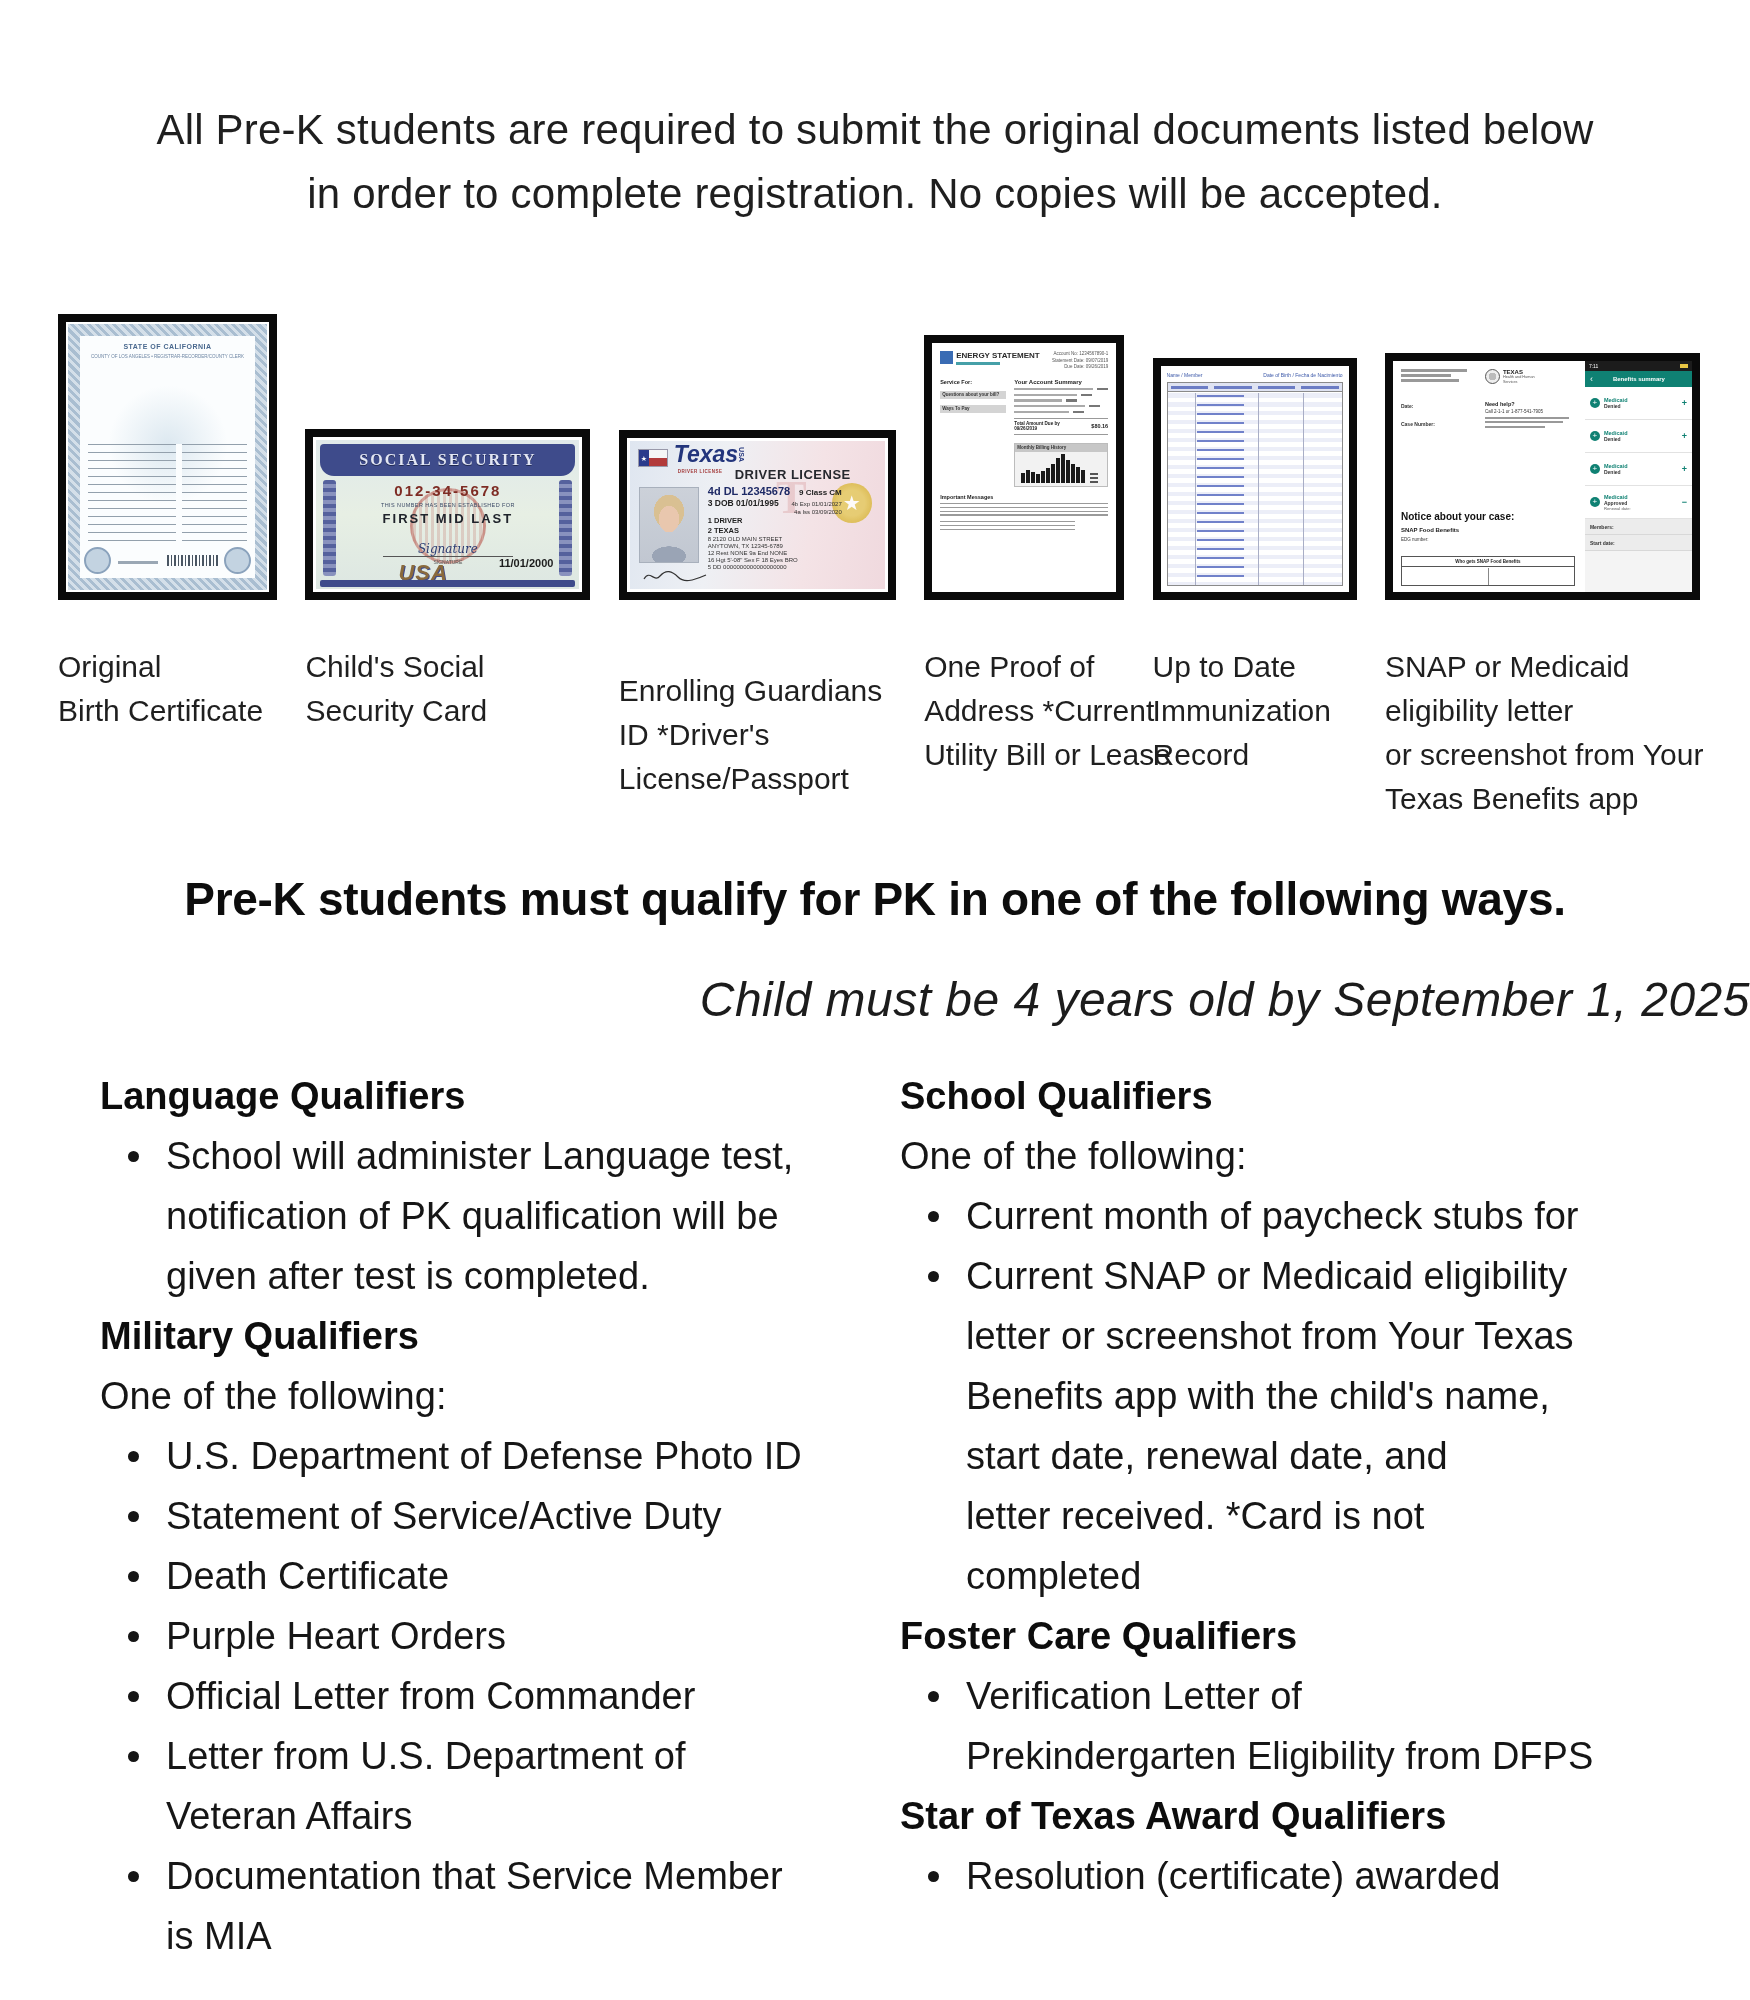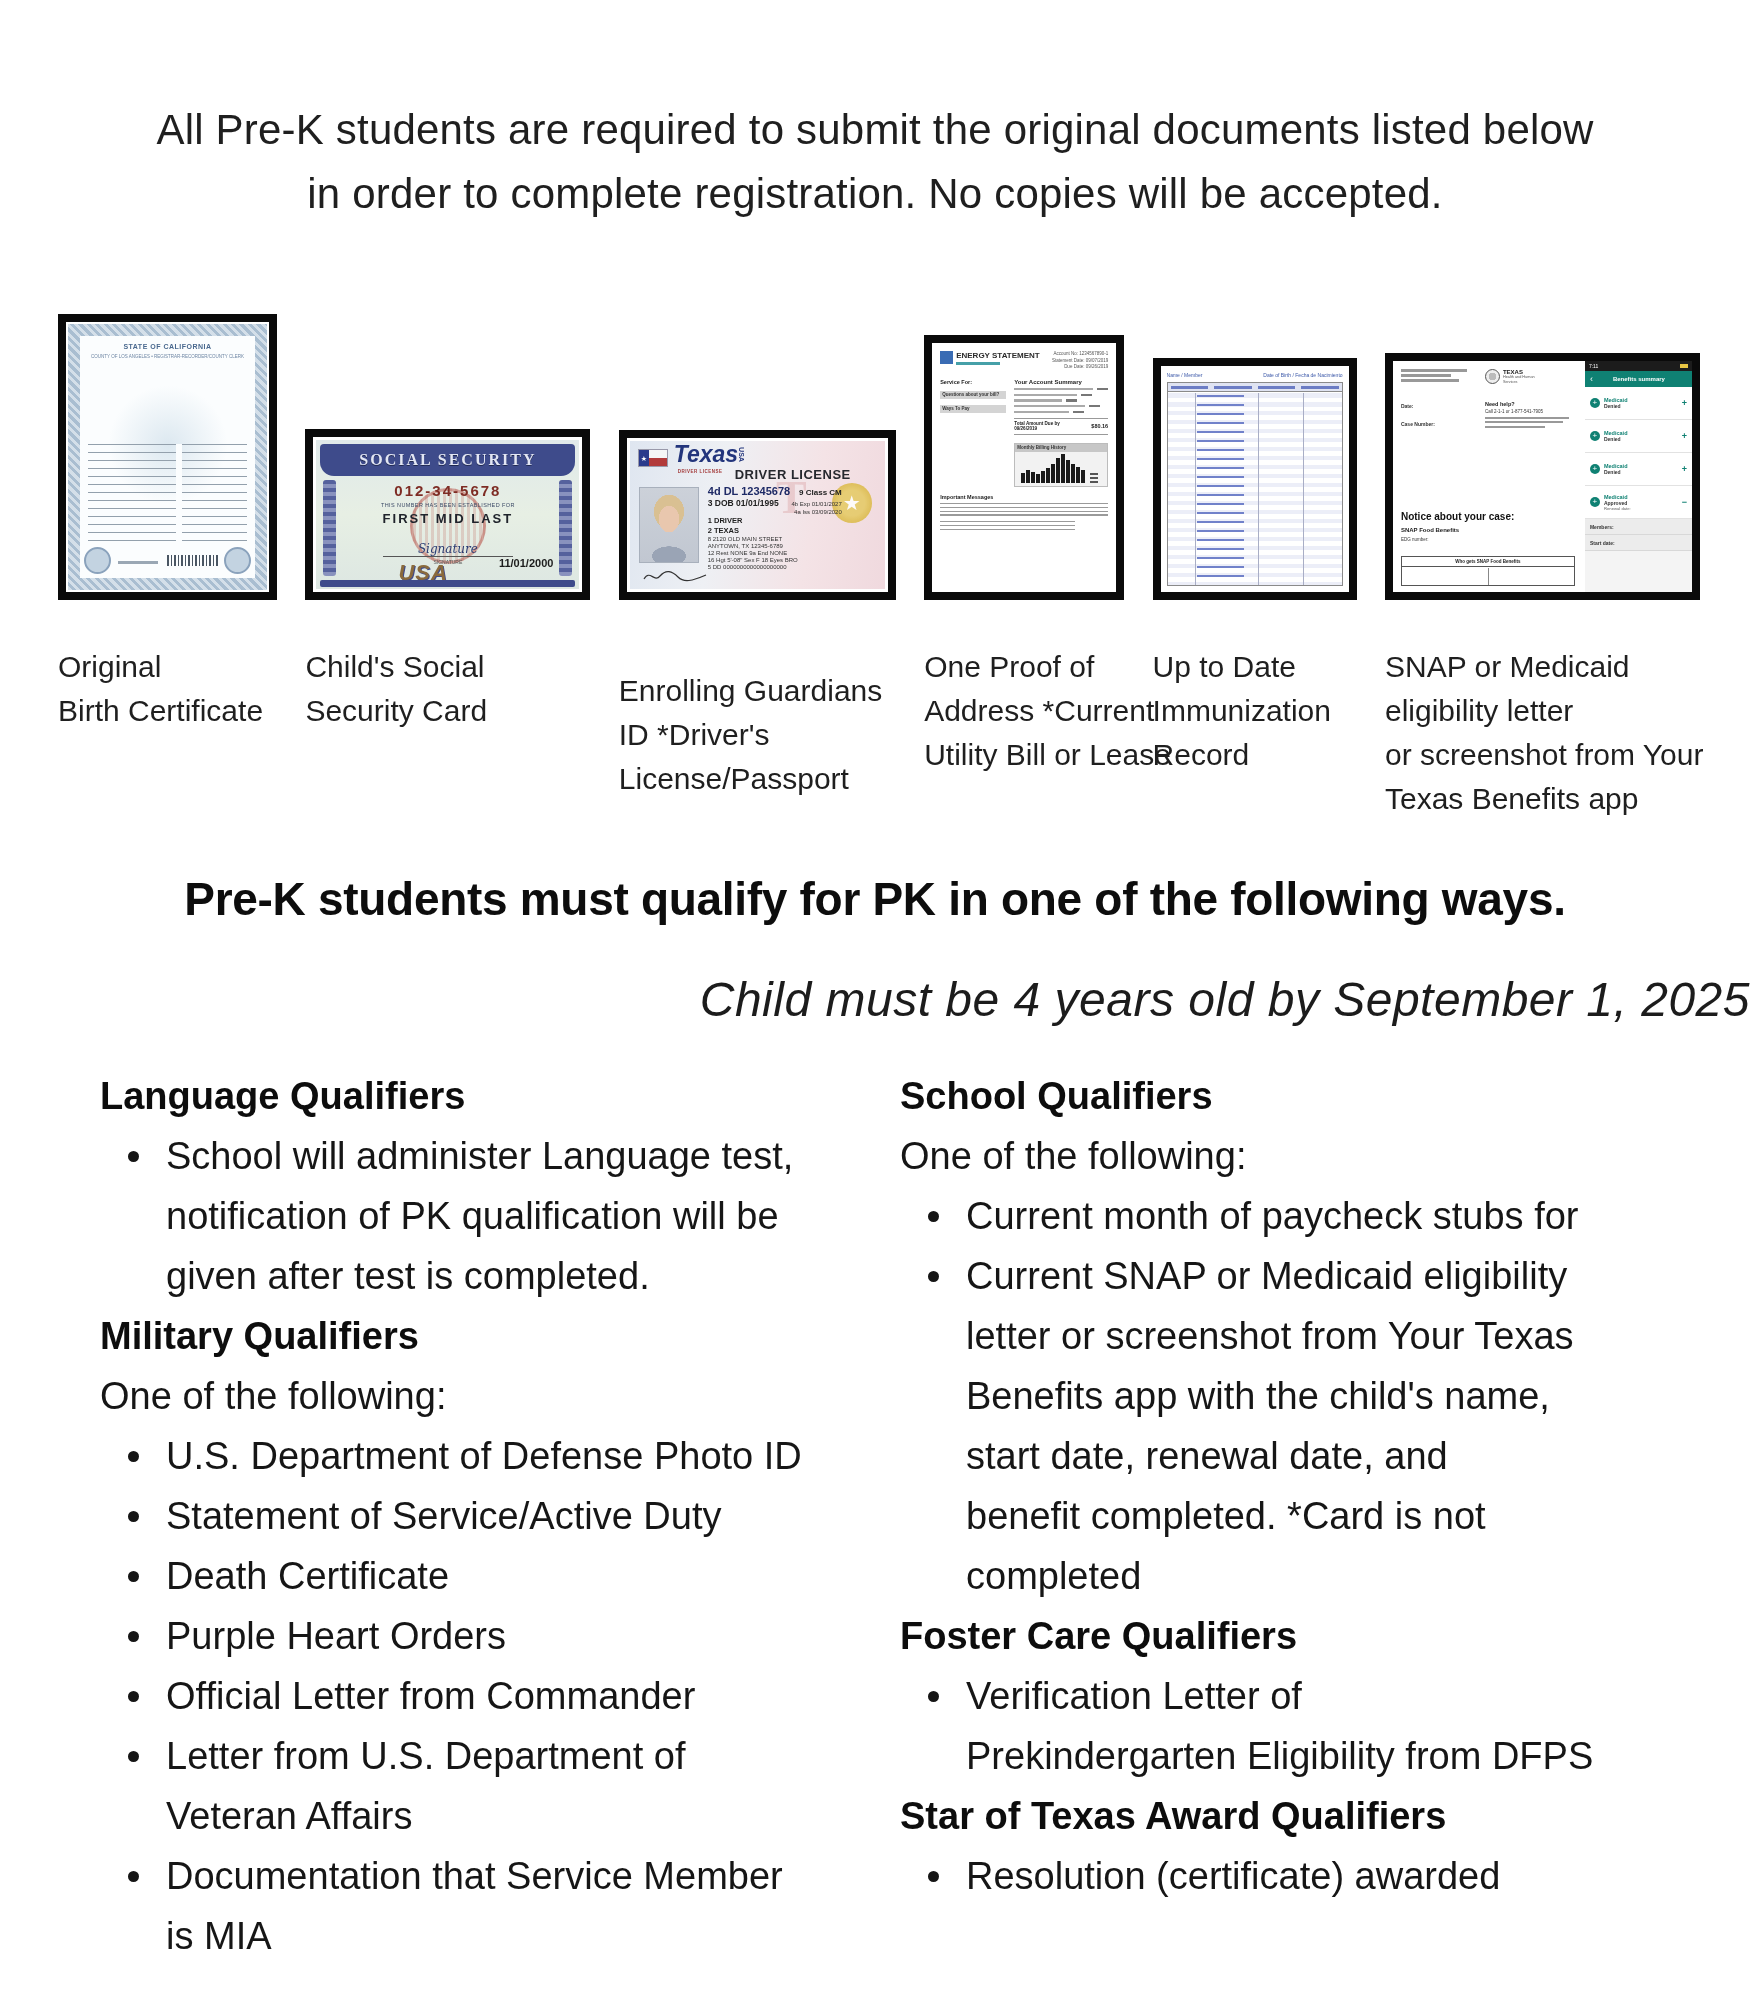--- a/index.html
+++ b/index.html
@@ -539,21 +539,21 @@
   </div>
 
   <div class="q-col right">
     <div class="q-heading">School Qualifiers</div>
     <div>One of the following:</div>
     <div class="q-line first">Current month of paycheck stubs for</div>
     <div class="q-line first">Current SNAP or Medicaid eligibility</div>
     <div class="q-line">letter or screenshot from Your Texas</div>
     <div class="q-line">Benefits app with the child's name,</div>
     <div class="q-line">start date, renewal date, and</div>
-    <div class="q-line">benefit completed. *Card is not</div>
+    <div class="q-line">letter received. *Card is not</div>
     <div class="q-line">completed</div>
     <div class="q-heading">Foster Care Qualifiers</div>
     <div class="q-line first">Verification  Letter of</div>
     <div class="q-line">Prekindergarten Eligibility from DFPS</div>
     <div class="q-heading">Star of Texas Award Qualifiers</div>
     <div class="q-line first">Resolution (certificate) awarded</div>
   </div>
 
 </div>
 

